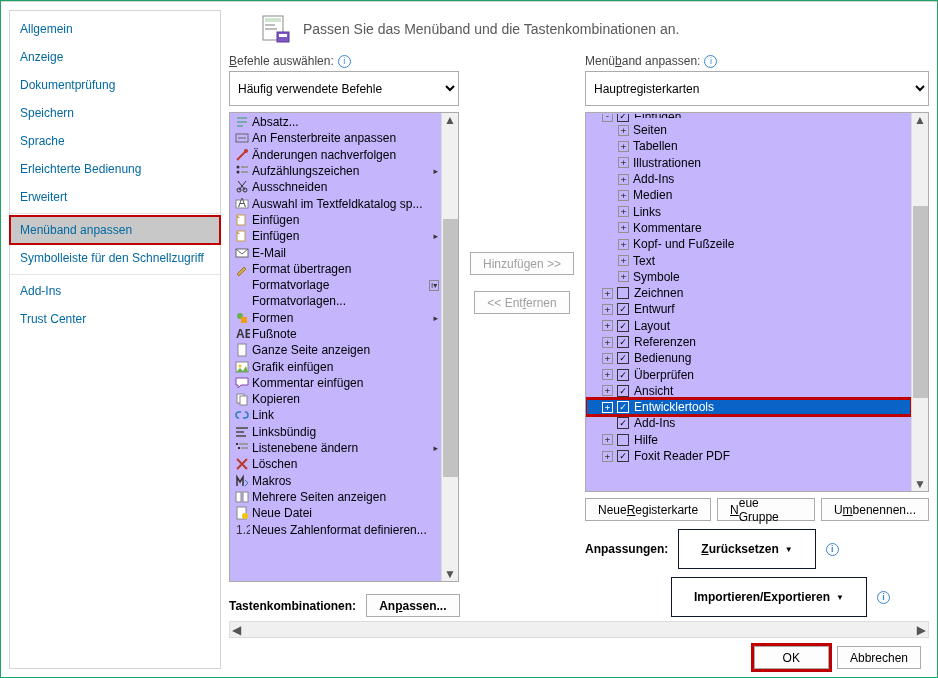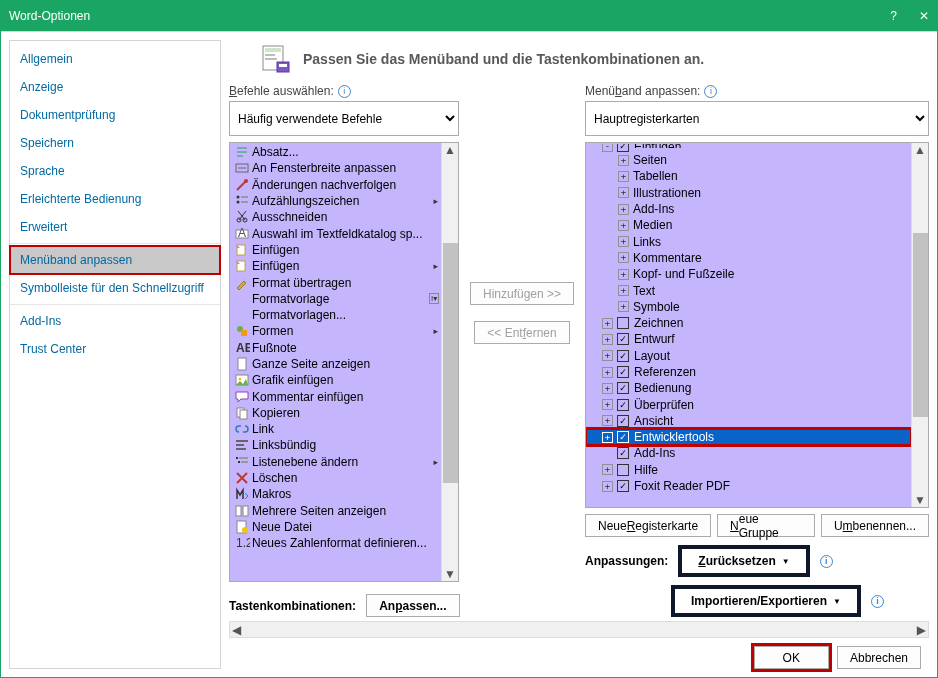--- a/index.html
+++ b/index.html
@@ -9,21 +9,21 @@
   .titlebar .controls { display: flex; gap: 22px; font-size: 14px; }
   .titlebar .controls span { cursor: default; }
   .body { flex: 1; display: flex; overflow: hidden; border-top: 1px solid #d4d4d4; }
   .sidebar { width: 212px; border-right: 1px solid #d4d4d4; padding: 4px 0; margin: 8px 0 8px 8px; border: 1px solid #d4d4d4; background: #fff; }
   .sidebar-item { padding: 7px 10px; cursor: default; color: #0369a1; }
   .sidebar-item.selected { background: #c8c8c8; outline: 2px solid #c00000; outline-offset: -1px; }
   .sidebar-sep { border-top: 1px solid #e5e5e5; margin: 2px 0; }
   .main { flex: 1; display: flex; flex-direction: column; padding: 8px 8px 0 8px; overflow: hidden; }
   .header-row { display: flex; align-items: center; gap: 10px; padding: 4px 10px 8px 30px; }
   .icon-ribbon { width: 34px; height: 30px; position: relative; }
-  .header-text { font-size: 14px; color: #595959; font-weight: bold; }
+  .header-text { font-size: 14px; color: #595959; }
   .columns { display: flex; gap: 8px; flex: 1; overflow: hidden; }
   .col { display: flex; flex-direction: column; }
   .col.left { width: 230px; }
   .col.mid  { width: 110px; align-items: center; justify-content: flex-start; padding-top: 200px; gap: 16px; }
   .col.right { flex: 1; }
   .lbl { margin: 2px 0 3px 0; color: #444; display: flex; align-items: flex-end; gap: 4px; }
   .info { display:inline-block; width:13px; height:13px; border:1px solid #3a87cf; border-radius:50%; color:#3a87cf; font-size:9px; line-height:11px; text-align:center; }
   select { width: 100%; height: 35px; border: 1px solid #ababab; background: #fff; padding: 0 4px; }
   .listbox { flex: 1; border: 1px solid #ababab; background: #c4b5fd; overflow: hidden; display: flex; margin-top: 6px; }
   .listbox-inner { flex: 1; overflow: hidden; }
@@ -38,39 +38,32 @@
   .tree .lv2 { padding-left: 32px; }
   .expander { width: 11px; height: 11px; border: 1px solid #919191; display: inline-flex; align-items: center; justify-content: center; font-size: 9px; line-height: 9px; font-family: monospace; color: #333; margin-right: 2px; flex: 0 0 11px; }
   .cb { width: 12px; height: 12px; border: 1px solid #333; display: inline-flex; align-items: center; justify-content: center; font-size: 9px; margin-right: 3px; flex: 0 0 12px; }
   .cb.checked::after { content: "✓"; }
   .tree li.selected { background: #0a64c8; color: #fff; outline: 3px solid #c00000; outline-offset: -1px; }
   .tree li.selected .expander, .tree li.selected .cb { border-color: #fff; color: #fff; }
   .btn { border: 1px solid #ababab; background: #fdfdfd; height: 23px; padding: 0 12px; display: inline-flex; align-items: center; cursor: default; }
   .btn.disabled { color: #a0a0a0; }
   .btn-row { display: flex; gap: 6px; margin-top: 6px; }
   .kv-row { display: flex; align-items: center; gap: 10px; margin-top: 8px; font-weight: bold; }
-  .dropbtn { border: 4px solid #0f172a; background: #fff; height: 32px; padding: 0 16px; display: inline-flex; align-items: center; gap: 6px; }
+  .dropbtn { border: 1px solid #0f172a; background: #fff; height: 40px; padding: 0 22px; display: inline-flex; align-items: center; gap: 6px; }
   .dropbtn .caret { font-size: 8px; }
   .hscroll { height: 17px; background: #f0f0f0; border: 1px solid #dcdcdc; margin: 4px 0 0 0; display: flex; align-items: center; justify-content: space-between; font-size: 8px; color: #555; padding: 0 2px; }
   .footer { display: flex; justify-content: flex-end; gap: 8px; padding: 8px; }
   .ok-btn { outline: 3px solid #c00000; outline-offset: 0px; padding: 0 28px; }
   .under { text-decoration: underline; }
   svg { display:block; }
 </style>
 </head>
 <body>
 
 <div class="window">
-  <div class="titlebar">
-    <span>Word-Optionen</span>
-    <div class="controls">
-      <span>?</span>
-      <span>✕</span>
-    </div>
-  </div>
 
   <div class="body">
     <div class="sidebar" id="sidebar">
         <div class="sidebar-item">Allgemein</div>
         <div class="sidebar-item">Anzeige</div>
         <div class="sidebar-item">Dokumentprüfung</div>
         <div class="sidebar-item">Speichern</div>
         <div class="sidebar-item">Sprache</div>
         <div class="sidebar-item">Erleichterte Bedienung</div>
         <div class="sidebar-item">Erweitert</div>
@@ -178,20 +171,29 @@
                   </li>
                   <li>
                     <span class="ico">
                       <svg width="16" height="16">
                         <rect x="3" y="3" width="8" height="10" fill="#fff" stroke="#c79b4a"></rect>
                         <path d="M3 3l3 3h-3z" fill="#c79b4a"></path>
                       </svg>
                     </span>
                     <span>Einfügen</span>
                     <span class="arrow-sub">▸</span>
+                  </li>
+                  <li>
+                    <span class="ico">
+                      <svg width="16" height="16">
+                        <rect x="2" y="4" width="12" height="8" fill="#fff" stroke="#666"></rect>
+                        <path d="M2 4l6 5 6-5" stroke="#666" fill="none"></path>
+                      </svg>
+                    </span>
+                    <span>E-Mail</span>
                   </li>
                   <li>
                     <span class="ico">
                       <svg width="16" height="16">
                         <path d="M3 13l7-7 2 2-7 7z" fill="#d4a84a" stroke="#a07a2a"></path>
                       </svg>
                     </span>
                     <span>Format übertragen</span>
                   </li>
                   <li>

